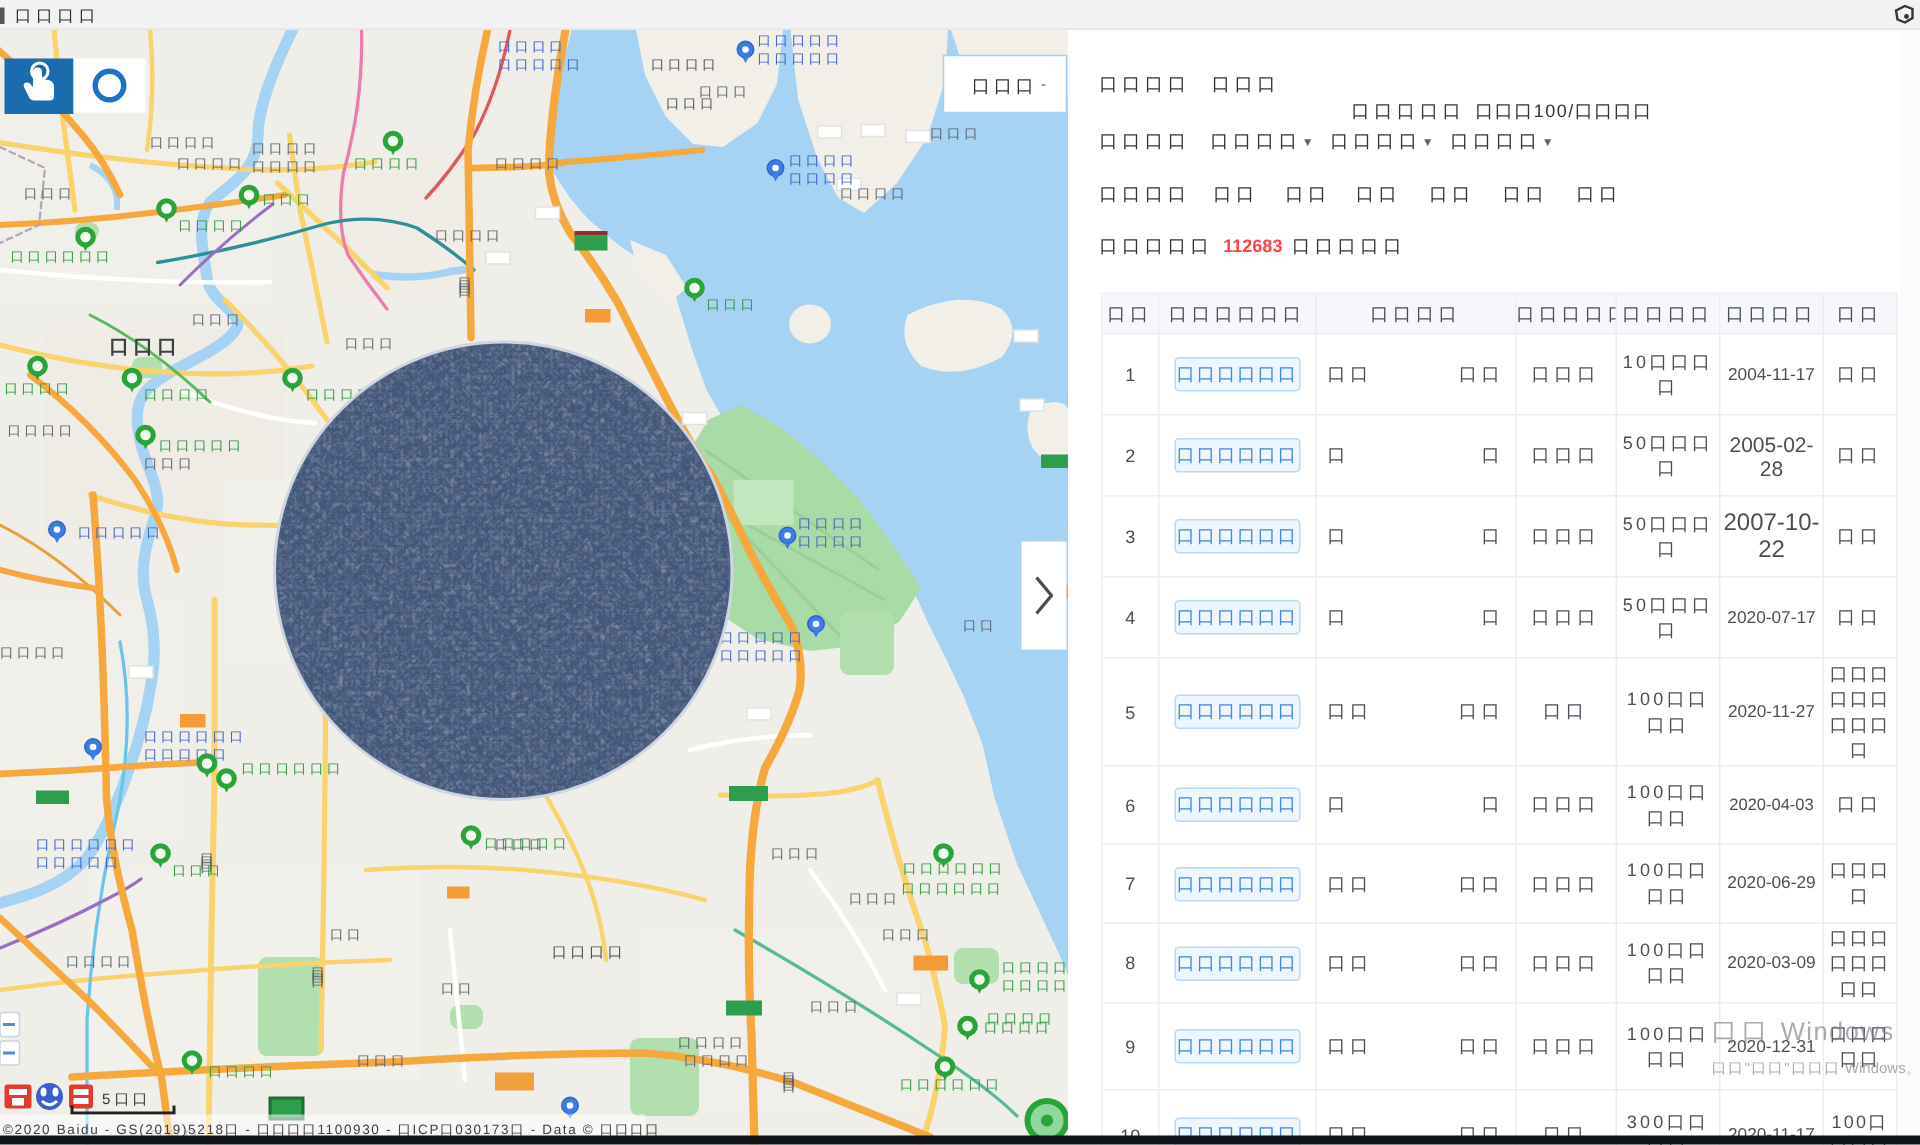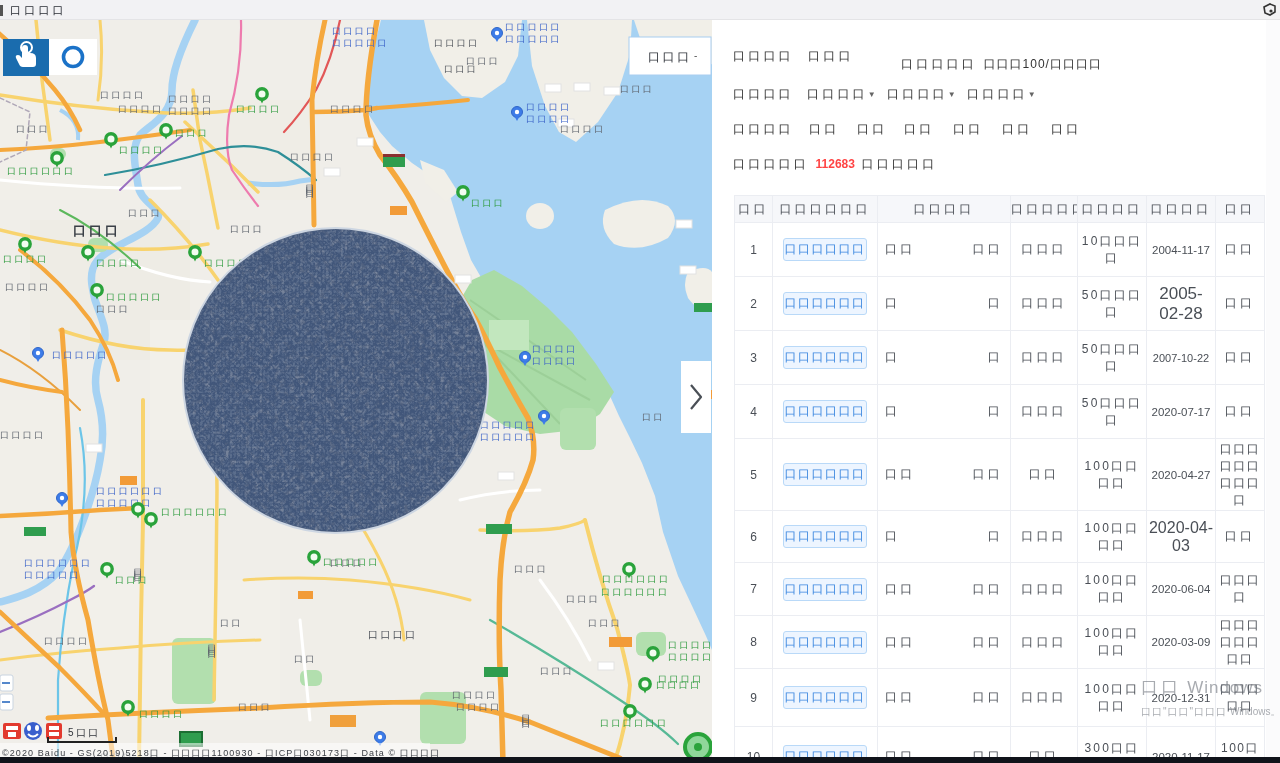--- a/index.html
+++ b/index.html
@@ -282,21 +282,21 @@
       <rect x="49" y="706" width="10" height="4" fill="#fff"></rect>
       <rect x="49" y="712" width="10" height="4" fill="#fff"></rect>
       <text x="68" y="716" font-size="10" fill="#30343b">5 <tspan letter-spacing="2">口口</tspan></text>
       <path d="M48 717 L48 722 L116 722 L116 717" fill="none" stroke="#222" stroke-width="2"></path>
       <rect x="0" y="723" width="430" height="15" fill="#ffffff" opacity="0.55"></rect>
       <text x="2" y="736" font-size="9" fill="#3b3f45" letter-spacing="1.1">©2020 Baidu - GS(2019)5218口 - 口口口口1100930 - 口ICP口030173口 - Data © 口口口口</text>
     </svg></div>
 <div id="panel">
     <div class="flab cjk" style="left:21px;top:28px">口口口口</div>
     <div class="flab cjk" style="left:96px;top:28px">口口口</div>
-    <div class="flab cjk" style="left:189px;top:36px">口口口口口 <span style="letter-spacing:1px">口口口100/口口口口</span></div>
+    <div class="flab cjk" style="left:189px;top:46px">口口口口口 <span style="letter-spacing:1px">口口口100/口口口口</span></div>
     <div class="flab cjk" style="left:21px;top:66px">口口口口</div>
     <div class="flab cjk" style="left:95px;top:66px">口口口口<span class="caret">▼</span></div>
     <div class="flab cjk" style="left:175px;top:66px">口口口口<span class="caret">▼</span></div>
     <div class="flab cjk" style="left:255px;top:66px">口口口口<span class="caret">▼</span></div>
     <div class="flab cjk" style="left:21px;top:101px">口口口口</div>
     <div class="flab cjk" style="left:97px;top:101px">口口</div>
     <div class="flab cjk" style="left:145px;top:101px">口口</div>
     <div class="flab cjk" style="left:192px;top:101px">口口</div>
     <div class="flab cjk" style="left:241px;top:101px">口口</div>
     <div class="flab cjk" style="left:290px;top:101px">口口</div>
@@ -340,35 +340,35 @@
           <td>2</td>
           <td><span class="btn">口口口口口口</span></td>
           <td>
             <div class="nm">
               <span class="cjk">口</span>
               <span class="cjk">口</span>
             </div>
           </td>
           <td><span class="cjk">口口口</span></td>
           <td style="padding:0 3.5px"><span style="letter-spacing:2.2px">50口口口口</span></td>
-          <td style="font-size:17px">2005-02-28</td>
+          <td style="font-size:14px">2005-02-28</td>
           <td style="padding:0 2px"><span style="letter-spacing:3.2px">口口</span></td>
         </tr>
         <tr style="height:54px">
           <td>3</td>
           <td><span class="btn">口口口口口口</span></td>
           <td>
             <div class="nm">
               <span class="cjk">口</span>
               <span class="cjk">口</span>
             </div>
           </td>
           <td><span class="cjk">口口口</span></td>
           <td style="padding:0 3.5px"><span style="letter-spacing:2.2px">50口口口口</span></td>
-          <td style="font-size:11px">2007-10-22</td>
+          <td style="font-size:16px">2007-10-22</td>
           <td style="padding:0 2px"><span style="letter-spacing:3.2px">口口</span></td>
         </tr>
         <tr style="height:54px">
           <td>4</td>
           <td><span class="btn">口口口口口口</span></td>
           <td>
             <div class="nm">
               <span class="cjk">口</span>
               <span class="cjk">口</span>
             </div>
@@ -382,49 +382,49 @@
           <td>5</td>
           <td><span class="btn">口口口口口口</span></td>
           <td>
             <div class="nm">
               <span class="cjk">口口</span>
               <span class="cjk">口口</span>
             </div>
           </td>
           <td><span class="cjk">口口</span></td>
           <td style="padding:0 3.5px"><span style="letter-spacing:2.2px">100口口口口</span></td>
-          <td style="font-size:11.5px">2020-04-27</td>
+          <td style="font-size:11.5px">2020-11-27</td>
           <td style="padding:0 2px"><span style="letter-spacing:1.5px">口口口口口口口口口口</span></td>
         </tr>
         <tr style="height:52px">
           <td>6</td>
           <td><span class="btn">口口口口口口</span></td>
           <td>
             <div class="nm">
               <span class="cjk">口</span>
               <span class="cjk">口</span>
             </div>
           </td>
           <td><span class="cjk">口口口</span></td>
           <td style="padding:0 3.5px"><span style="letter-spacing:2.2px">100口口口口</span></td>
-          <td style="font-size:16px">2020-04-03</td>
+          <td style="font-size:11px">2020-04-03</td>
           <td style="padding:0 2px"><span style="letter-spacing:3.2px">口口</span></td>
         </tr>
         <tr style="height:53px">
           <td>7</td>
           <td><span class="btn">口口口口口口</span></td>
           <td>
             <div class="nm">
               <span class="cjk">口口</span>
               <span class="cjk">口口</span>
             </div>
           </td>
           <td><span class="cjk">口口口</span></td>
           <td style="padding:0 3.5px"><span style="letter-spacing:2.2px">100口口口口</span></td>
-          <td style="font-size:11.5px">2020-06-04</td>
+          <td style="font-size:11.5px">2020-06-29</td>
           <td style="padding:0 2px"><span style="letter-spacing:1.5px">口口口口</span></td>
         </tr>
         <tr style="height:53px">
           <td>8</td>
           <td><span class="btn">口口口口口口</span></td>
           <td>
             <div class="nm">
               <span class="cjk">口口</span>
               <span class="cjk">口口</span>
             </div>

